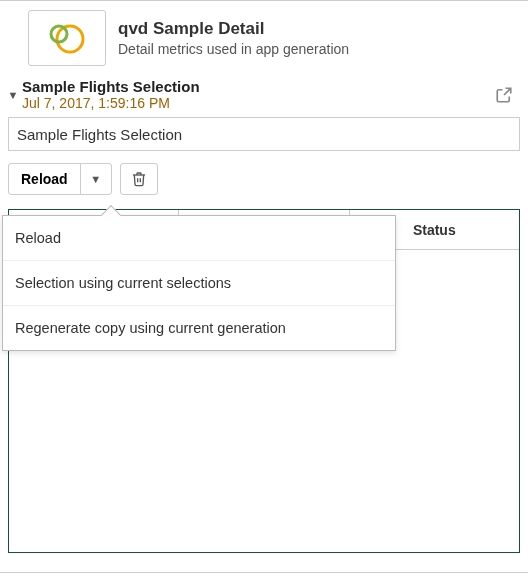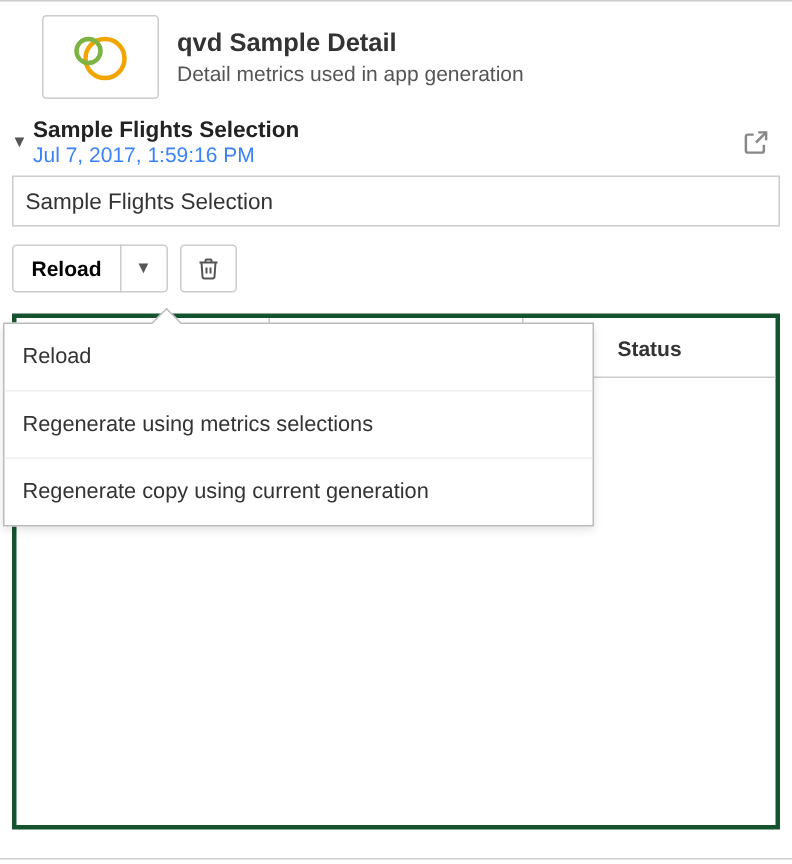--- a/index.html
+++ b/index.html
@@ -60,21 +60,21 @@
     font-size: 11px;
   }
   .detail-text { flex: 1; }
   .detail-text .title {
     font-size: 15px;
     font-weight: 700;
     color: #222;
   }
   .detail-text .ts {
     font-size: 14px;
-    color: #3b82f6;
+    color: #a16207;
   }
   .ext-link {
     width: 24px; height: 24px;
     display:flex; align-items:center; justify-content:center;
     color: #888;
     cursor: pointer;
   }
   .name-input-wrap {
     padding: 6px 8px 0 8px;
   }
@@ -155,21 +155,21 @@
   .dropdown-item {
     padding: 14px 12px;
     font-size: 14.5px;
     color: #333;
     cursor: pointer;
     border-bottom: 1px solid #eee;
   }
   .dropdown-item:last-child { border-bottom: none; }
   .table-area {
     margin: 6px 8px 8px 8px;
-    border: 3px solid #14532d;
+    border: 1px solid #14532d;
     height: 344px;
   }
   .thead {
     display: flex;
     height: 40px;
     border-bottom: 1px solid #ccc;
   }
   .th {
     flex: 1;
     display:flex; align-items:center; justify-content:center;
@@ -242,17 +242,17 @@
   <div class="thead">
     <div class="th ghost"></div>
     <div class="th ghost"></div>
     <div class="th">Status</div>
   </div>
 </div>
 
 <div class="menu-arrow"></div>
 <div class="dropdown">
   <div class="dropdown-item">Reload</div>
-  <div class="dropdown-item">Regenerate using metrics selections</div>
+  <div class="dropdown-item">Selection using current selections</div>
   <div class="dropdown-item">Regenerate copy using current generation</div>
 </div>
 
 <div class="bottombar"></div>
 
 </body></html>

